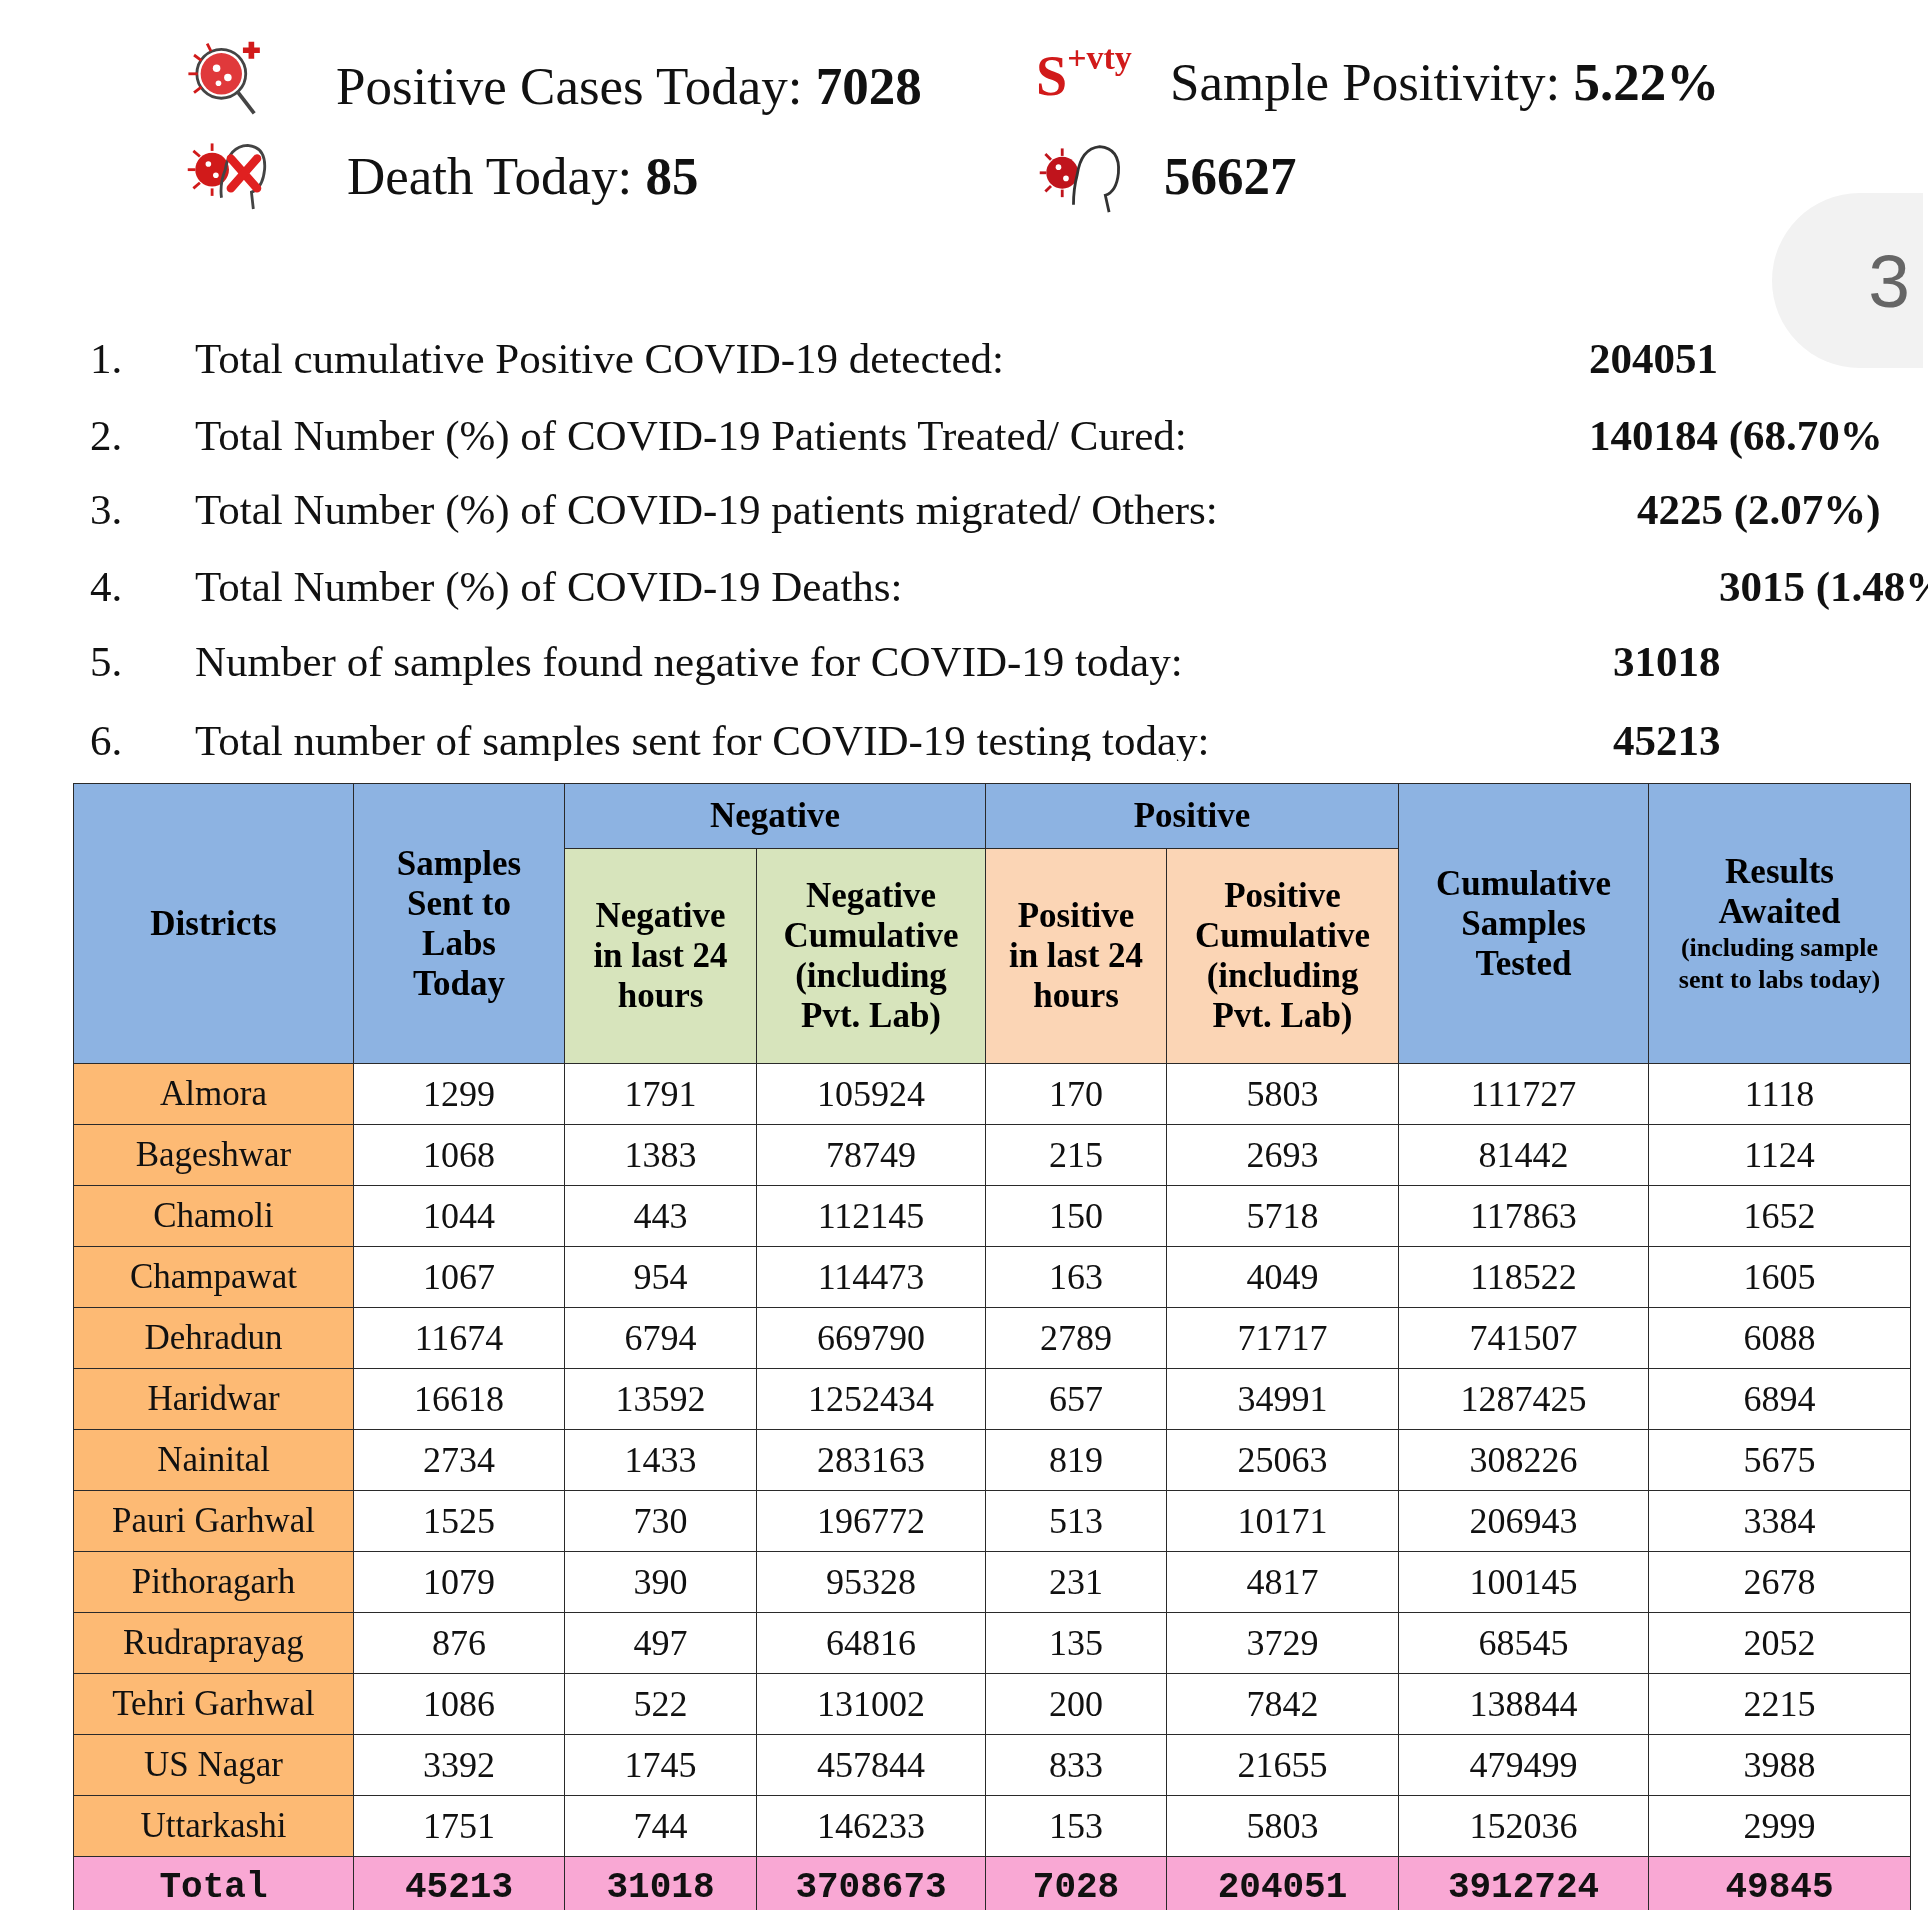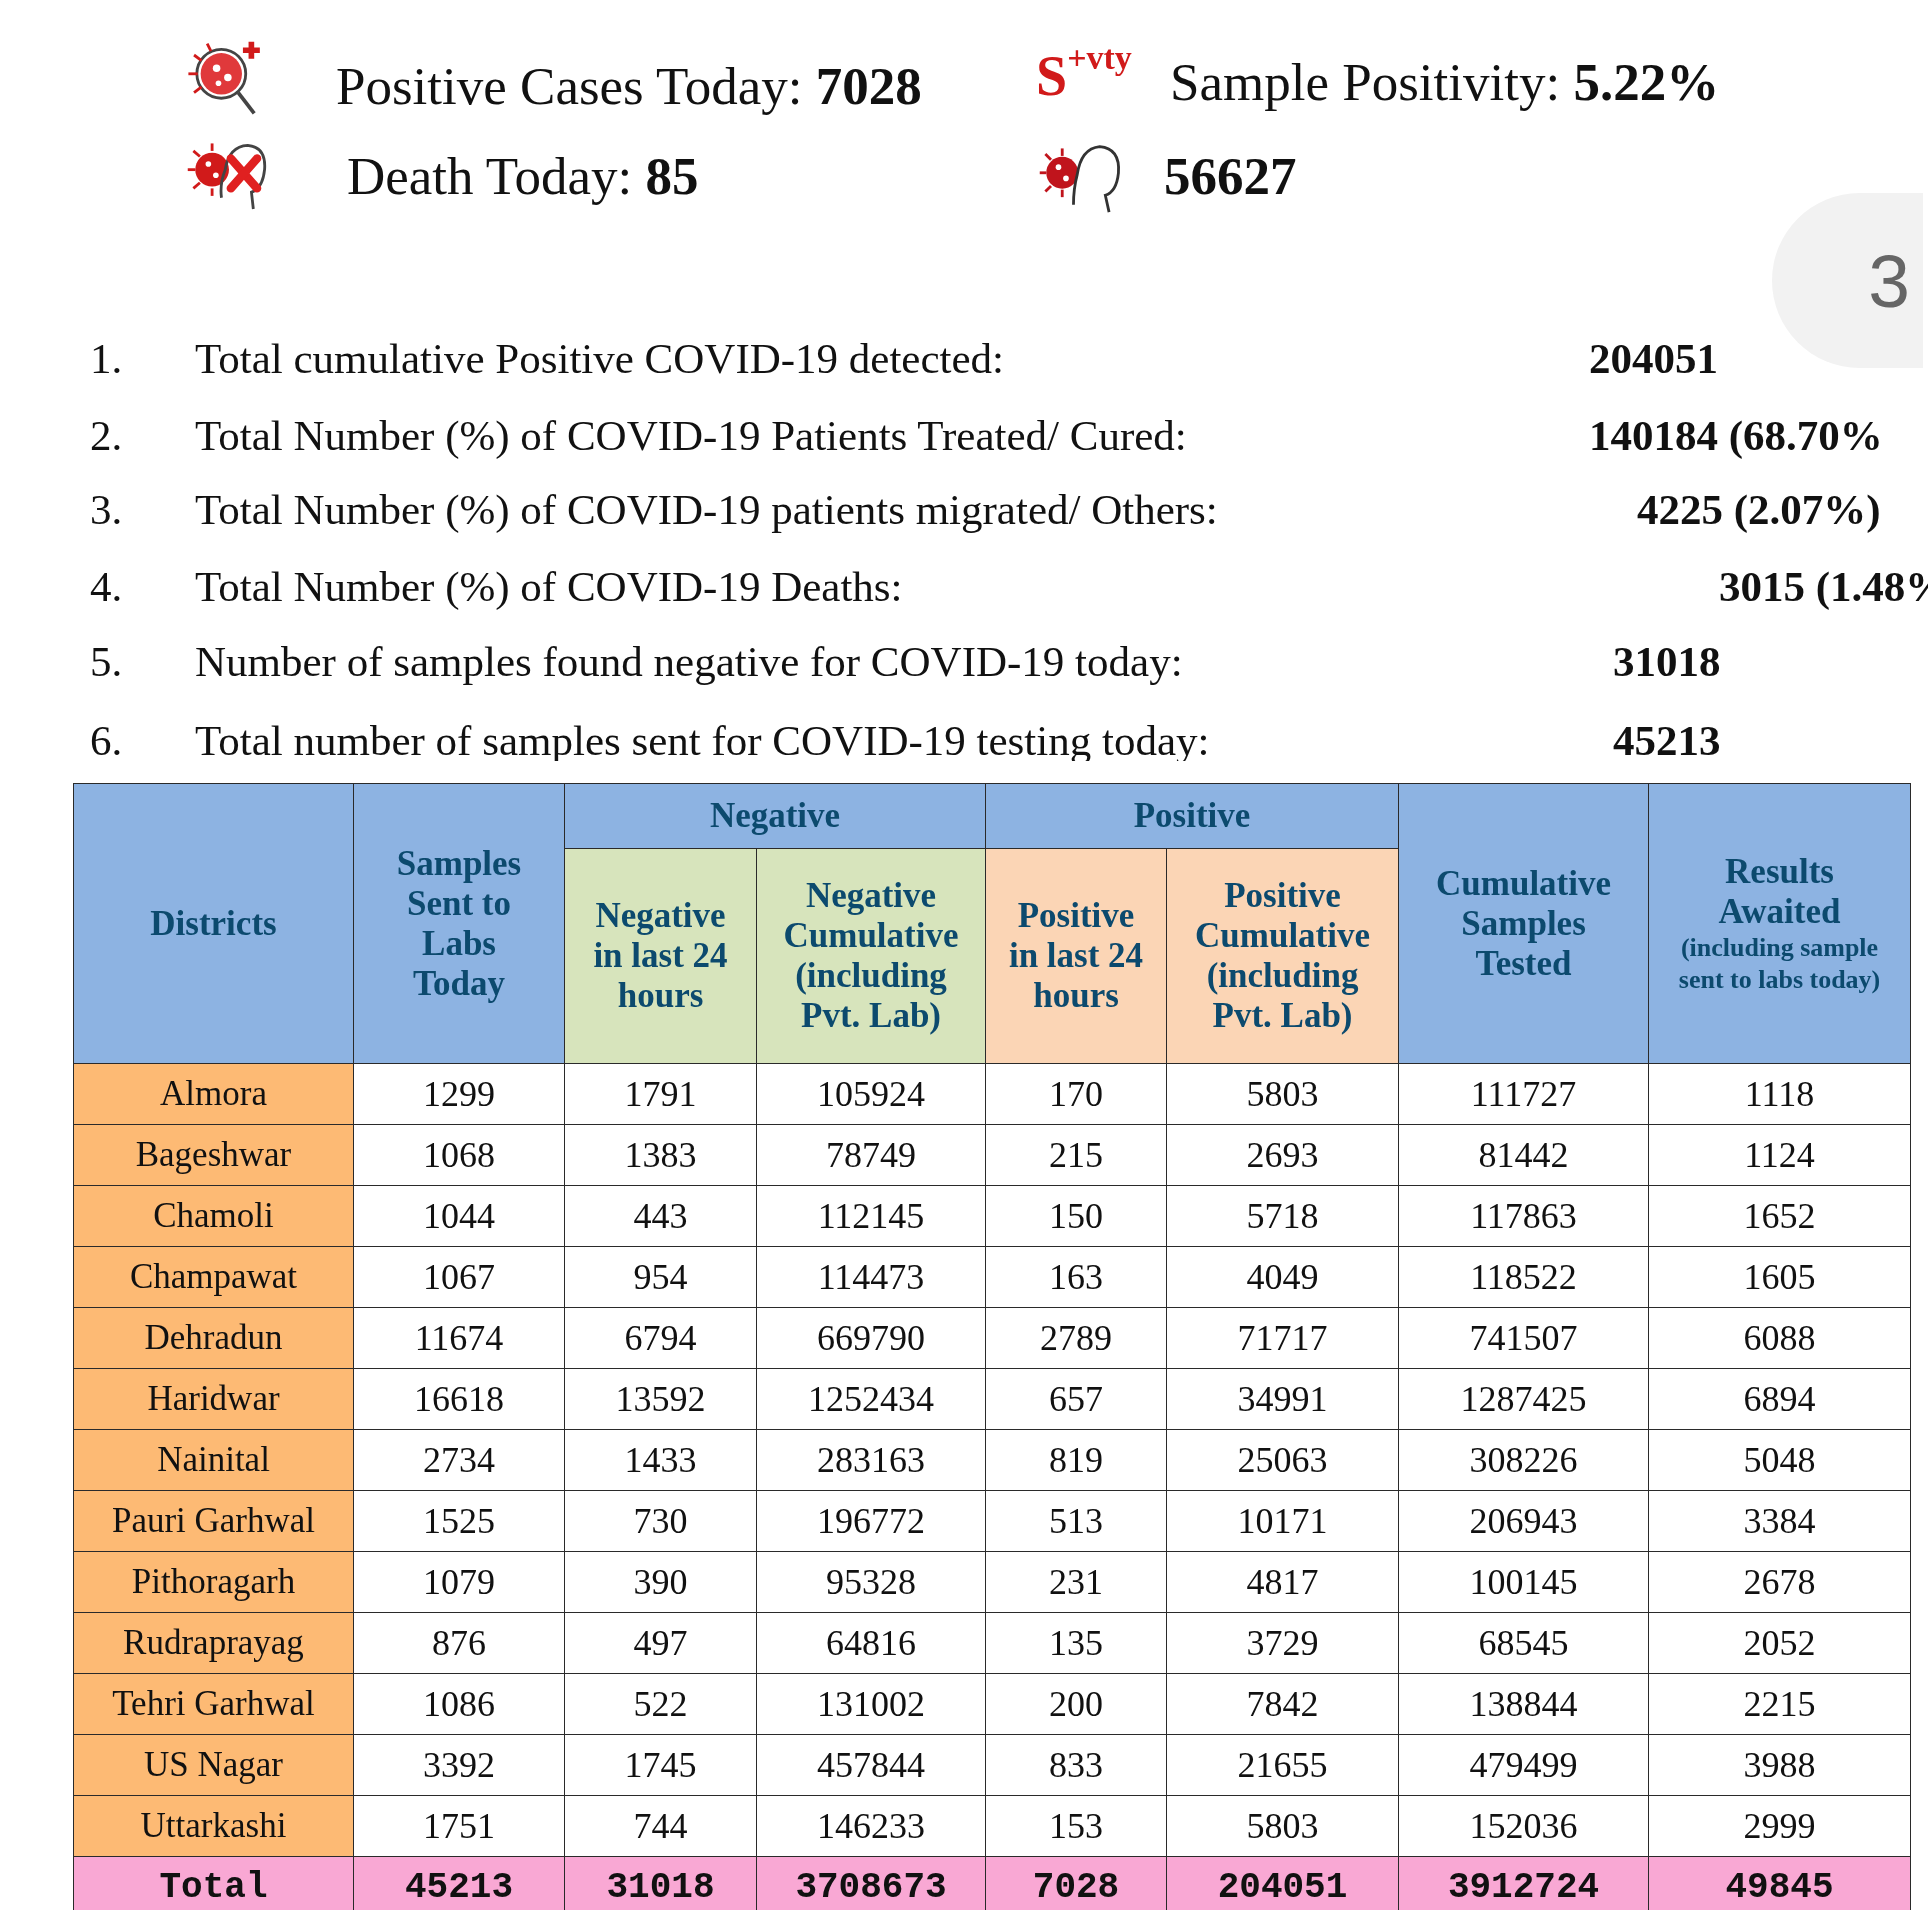--- a/index.html
+++ b/index.html
@@ -25,21 +25,21 @@
   .list-row .lbl { position:absolute; left:195px; }
   .list-row .val { position:absolute; font-weight:bold; }
   .clip6 { overflow:hidden; height:45px; }
 
   table.data {
     position:absolute; left:73px; top:783px; border-collapse:collapse;
     table-layout:fixed; width:1835px;
     font-family:"Liberation Serif","DejaVu Serif",serif;
   }
   table.data td, table.data th { border:1.9px solid #2a2a2a; padding:0; text-align:center; }
-  th { font-weight:bold; font-size:35px; line-height:40px; color:#0c4a6e; }
+  th { font-weight:bold; font-size:35px; line-height:40px; color:#000000; }
   th.blue { background:#8db3e2; }
   th.green { background:#d7e4bc; }
   th.peach { background:#fbd5b5; }
   td { font-size:36px; height:60px; background:#fff; }
   td.dist { background:#fdba74; text-align:left; padding-left:19px; font-weight:normal; font-size:35px;margin-left:7px; }
   tr.total td { background:#f9a8d4; font-weight:bold; font-family:Liberation Mono, monospace; }
   .table-clip { position:absolute; left:0; top:0; width:1928px; height:1910px; overflow:hidden; }
 </style>
 </head>
 <body>
@@ -251,21 +251,21 @@
       <td>6894</td>
     </tr>
     <tr>
       <td class="dist">Nainital</td>
       <td>2734</td>
           <td>1433</td>
       <td>283163</td>
           <td>819</td>
       <td>25063</td>
           <td>308226</td>
-      <td>5048</td>
+      <td>5675</td>
     </tr>
     <tr>
       <td class="dist">Pauri Garhwal</td>
       <td>1525</td>
           <td>730</td>
       <td>196772</td>
           <td>513</td>
       <td>10171</td>
           <td>206943</td>
       <td>3384</td>

